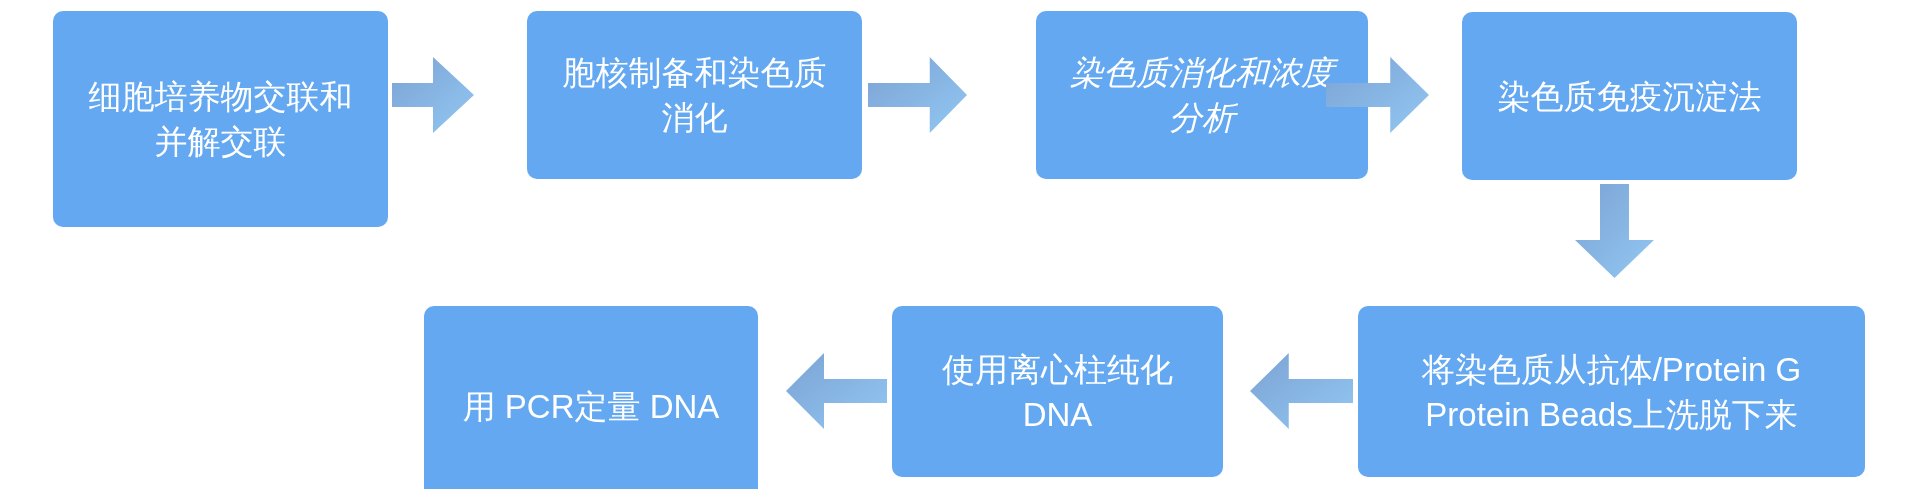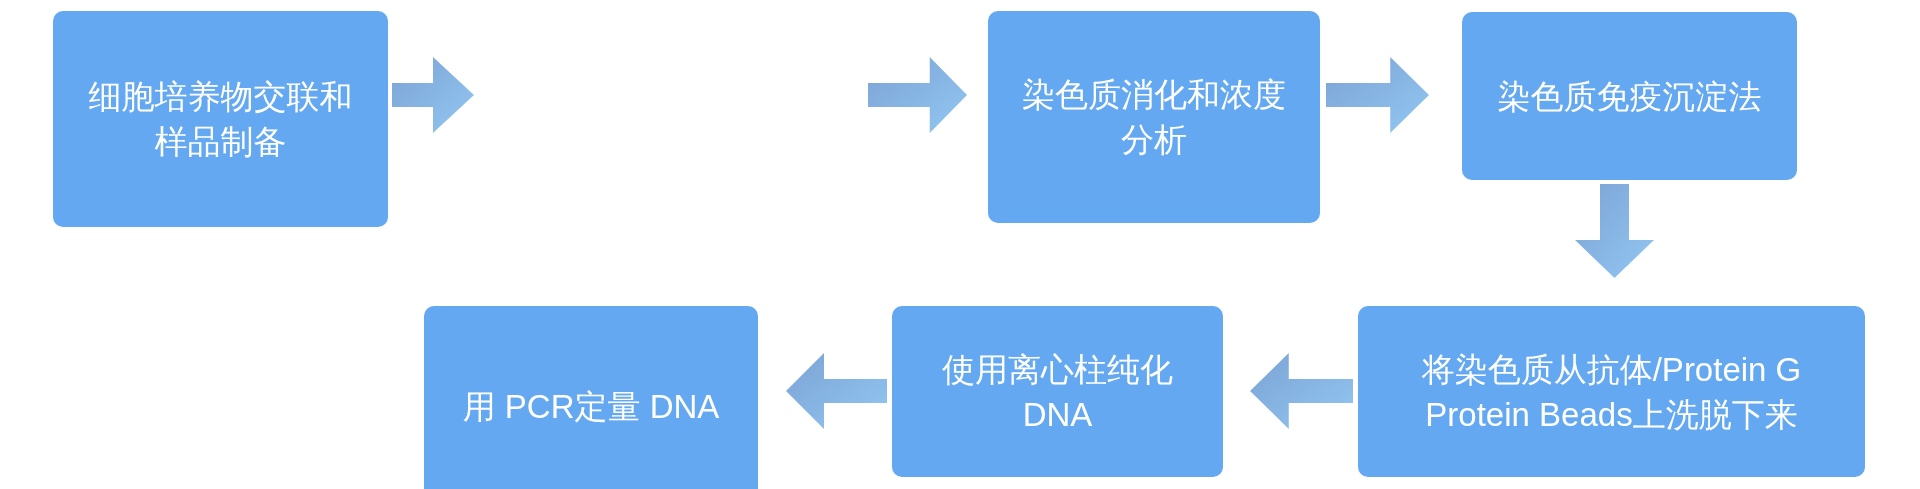--- a/index.html
+++ b/index.html
@@ -28,21 +28,21 @@
     font-size: 33px;
     line-height: 45px;
     font-weight: 400;
   }
   .box .ln { display: block; white-space: nowrap; }
   .arrow { position: absolute; display: block; }
 
   
   #b1 { left: 53px;   top: 11px;  width: 335px; height: 216px; }
   #b2 { left: 527px;  top: 11px;  width: 335px; height: 168px; }
-  #b3 { left: 988px;  top: 11px;  width: 332px; height: 212px; }
+  #b3 { left: 1036px;  top: 11px;  width: 332px; height: 168px; font-style: italic; }
   #b4 { left: 1462px; top: 12px;  width: 335px; height: 168px; }
   
   #b5 { left: 1358px; top: 306px; width: 507px; height: 171px; text-align: right; }
   #b6 { left: 892px;  top: 306px; width: 331px; height: 171px; }
   #b7 { left: 424px;  top: 306px; width: 334px; height: 201px; }
 
   
   #a1 { left: 392px;  top: 57px;  width: 82px;  height: 76px; }
   #a2 { left: 868px;  top: 57px;  width: 99px;  height: 76px; }
   #a3 { left: 1326px; top: 57px;  width: 103px; height: 76px; }
@@ -59,27 +59,31 @@
     <defs>
       <linearGradient id="arrowGrad" x1="0" y1="0" x2="1" y2="1">
         <stop offset="0" stop-color="#7BA2D3"></stop>
         <stop offset="1" stop-color="#93C8F3"></stop>
       </linearGradient>
     </defs>
   </svg>
 
   <div class="box" id="b1">
     <span class="ln">细胞培养物交联和</span>
-    <span class="ln">样品制备</span>
+    <span class="ln">并解交联</span>
   </div>
 
   <svg class="arrow" id="a1" viewBox="0 0 82 76" preserveAspectRatio="none">
     <polygon points="0,26 41,26 41,0 82,38 41,76 41,50 0,50" fill="url(#arrowGrad)"></polygon>
   </svg>
 
+  <div class="box" id="b2">
+    <span class="ln">胞核制备和染色质</span>
+    <span class="ln">消化</span>
+  </div>
 
   <svg class="arrow" id="a2" viewBox="0 0 101 76" preserveAspectRatio="none">
     <polygon points="0,26 63,26 63,0 101,38 63,76 63,50 0,50" fill="url(#arrowGrad)"></polygon>
   </svg>
 
   <div class="box" id="b3">
     <span class="ln">染色质消化和浓度</span>
     <span class="ln">分析</span>
   </div>
 

